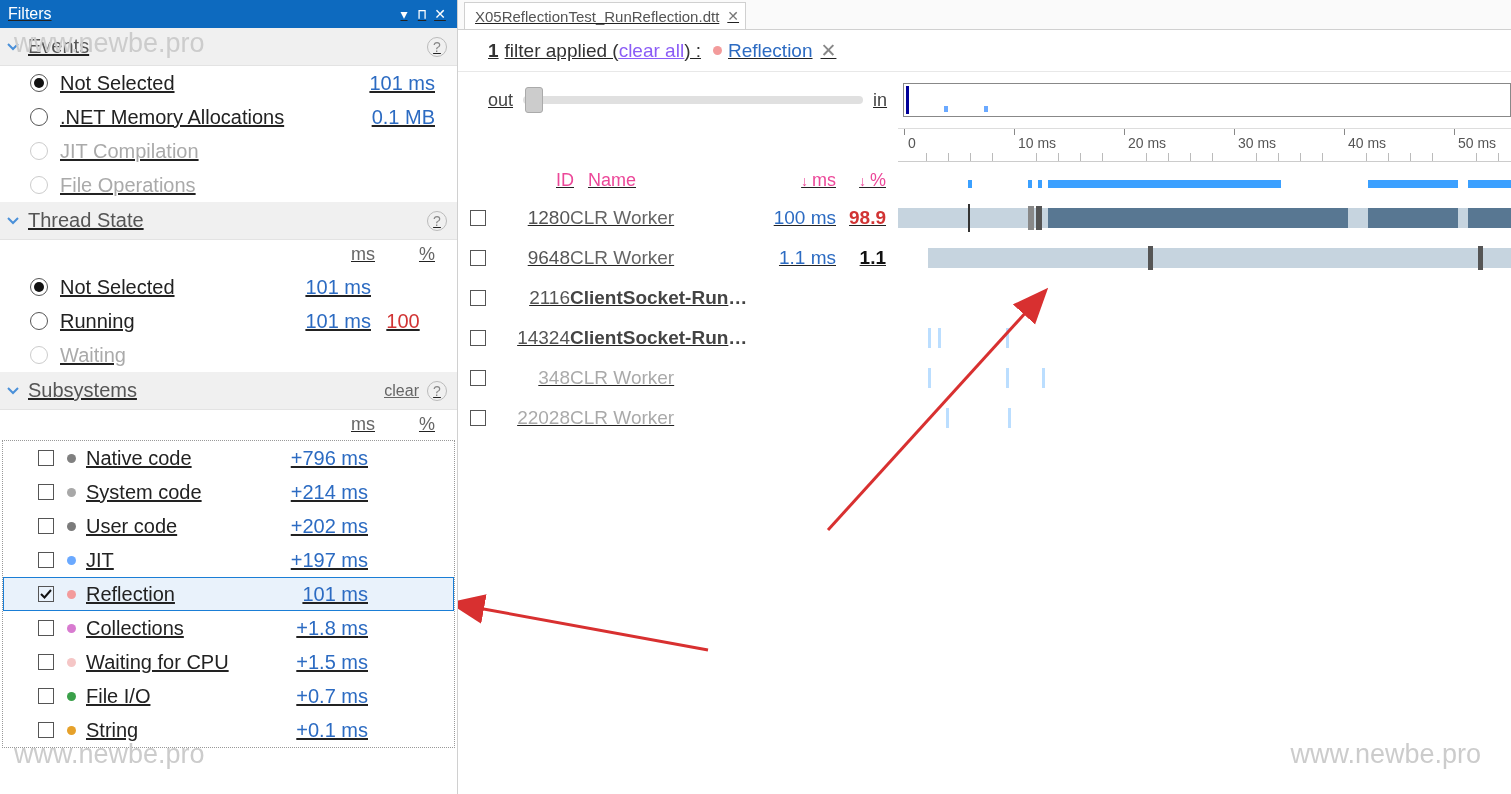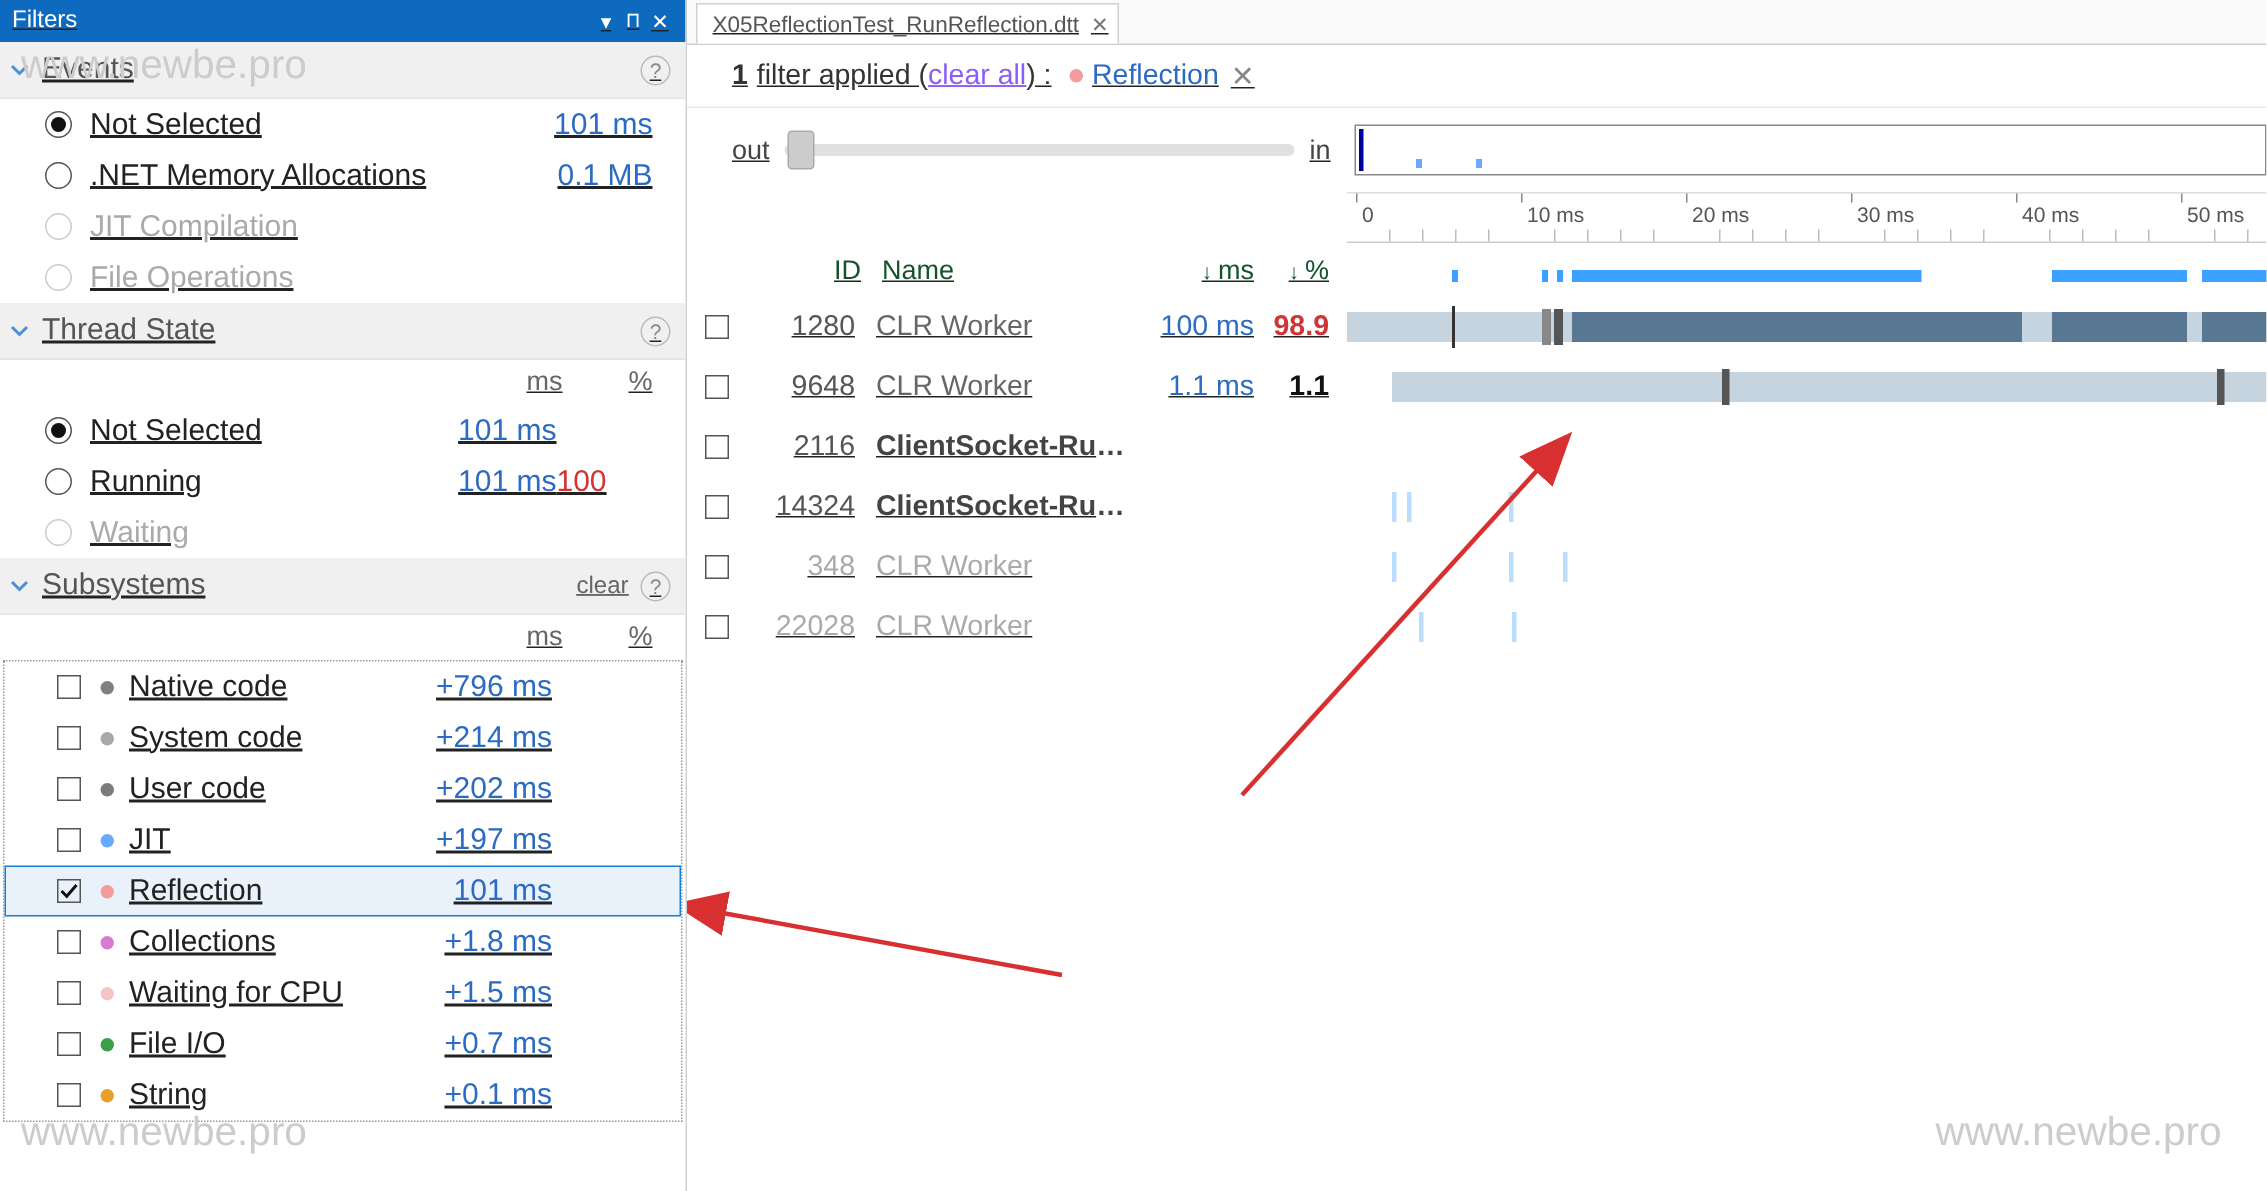--- a/index.html
+++ b/index.html
@@ -38,21 +38,21 @@
 
 .unit-header{height:30px;display:flex;align-items:center;justify-content:flex-end;padding:0 22px 0 0;font-size:18px;color:#666;border-bottom:1px solid transparent;}
 .unit-header .col{width:60px;text-align:right;}
 
 .row{height:34px;display:flex;align-items:center;padding:0 22px 0 28px;font-size:20px;}
 .row.muted{color:var(--muted);}
 .row .ctrl{width:22px;display:flex;align-items:center;justify-content:center;margin-right:10px;}
 .row .dot{width:9px;height:9px;border-radius:50%;margin-right:10px;flex-shrink:0;}
 .row .label{flex:1;}
 .row .v1{width:96px;text-align:right;color:var(--link);}
-.row .v2{width:64px;text-align:left;}
+.row .v2{width:64px;text-align:center;}
 .row .v2.red{color:var(--red);}
 .row.selected{background:var(--selected-row);border:1px solid #1a7ed6;}
 
 .radio{width:18px;height:18px;border:1.5px solid #555;border-radius:50%;display:flex;align-items:center;justify-content:center;}
 .radio.checked::after{content:"";width:10px;height:10px;border-radius:50%;background:#111;}
 .radio.muted{border-color:#ccc;}
 .checkbox{width:16px;height:16px;border:1.5px solid #555;display:flex;align-items:center;justify-content:center;}
 .checkbox.checked svg{display:block;}
 .checkbox svg{display:none;}
 
@@ -83,30 +83,30 @@
 
 .ruler{height:34px;border-top:1px solid #ddd;border-bottom:1px solid #ccc;position:relative;font-size:14px;color:#555;}
 .ruler .tick-major{position:absolute;top:0;height:6px;width:1px;background:#888;}
 .ruler .tick-label{position:absolute;top:6px;}
 .ruler .tick-minor{position:absolute;bottom:0;height:8px;width:1px;background:#bbb;}
 
 .content{flex:1;display:flex;}
 
 
 .thread-pane{width:440px;border-right:none;}
-.th-head{height:36px;display:flex;align-items:center;padding:0 12px 0 8px;font-size:18px;color:#14532d;}
+.th-head{height:36px;display:flex;align-items:center;padding:0 12px 0 8px;font-size:18px;color:#ec4899;}
 .th-head .id{width:80px;text-align:right;margin-right:14px;}
 .th-head .name{flex:1;}
 .th-head .ms{width:80px;text-align:right;}
 .th-head .pc{width:50px;text-align:right;}
 .th-head .sort::before{content:"↓ ";font-size:14px;}
 
 .th-row{height:40px;display:flex;align-items:center;padding:0 12px 0 12px;font-size:19px;}
 .th-row .cb{width:20px;margin-right:8px;}
-.th-row .id{width:72px;text-align:right;color:#555;margin-right:14px;}
+.th-row .id{width:72px;text-align:right;color:#555;}
 .th-row .name{flex:1;color:#666;overflow:hidden;text-overflow:ellipsis;white-space:nowrap;}
 .th-row .name.bold{font-weight:600;color:#444;}
 .th-row .ms{width:80px;text-align:right;color:var(--link);}
 .th-row .pc{width:50px;text-align:right;color:#111;font-weight:600;}
 .th-row .pc.red{color:var(--red);}
 .th-row .id.muted,.th-row .name.muted{color:#aaa;}
 
 
 .timeline-col{flex:1;position:relative;}
 .tl-row{height:40px;position:relative;}

